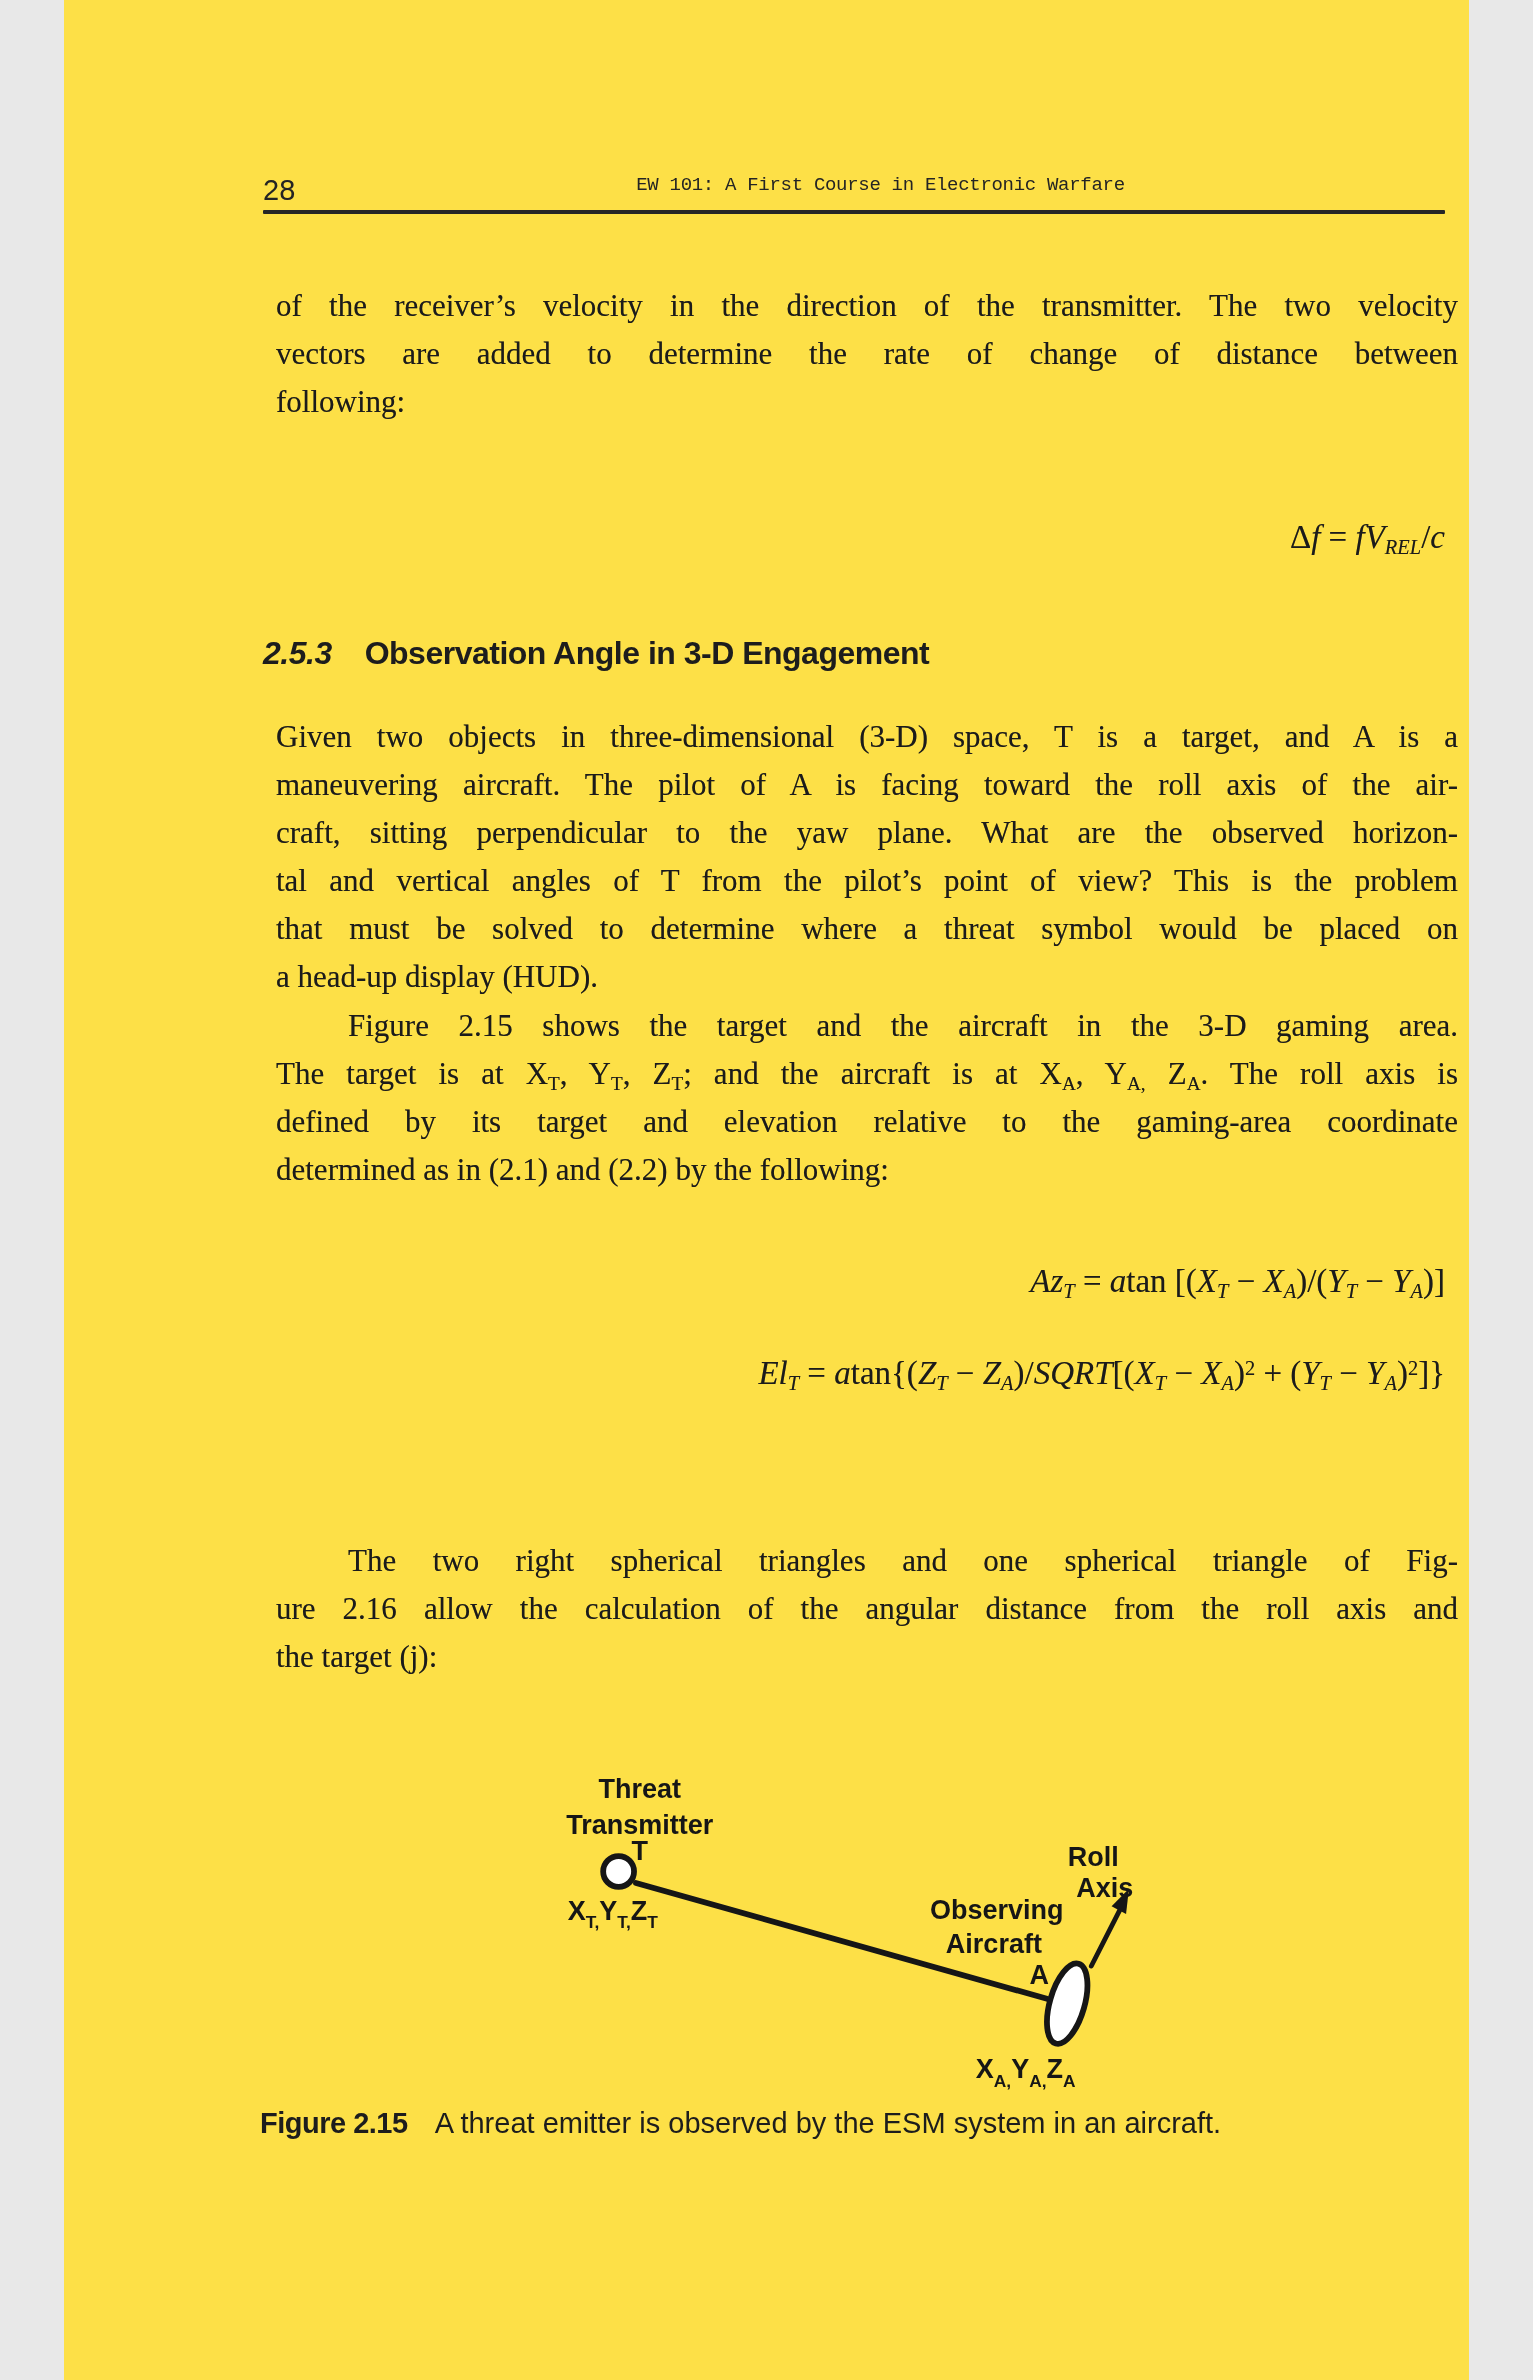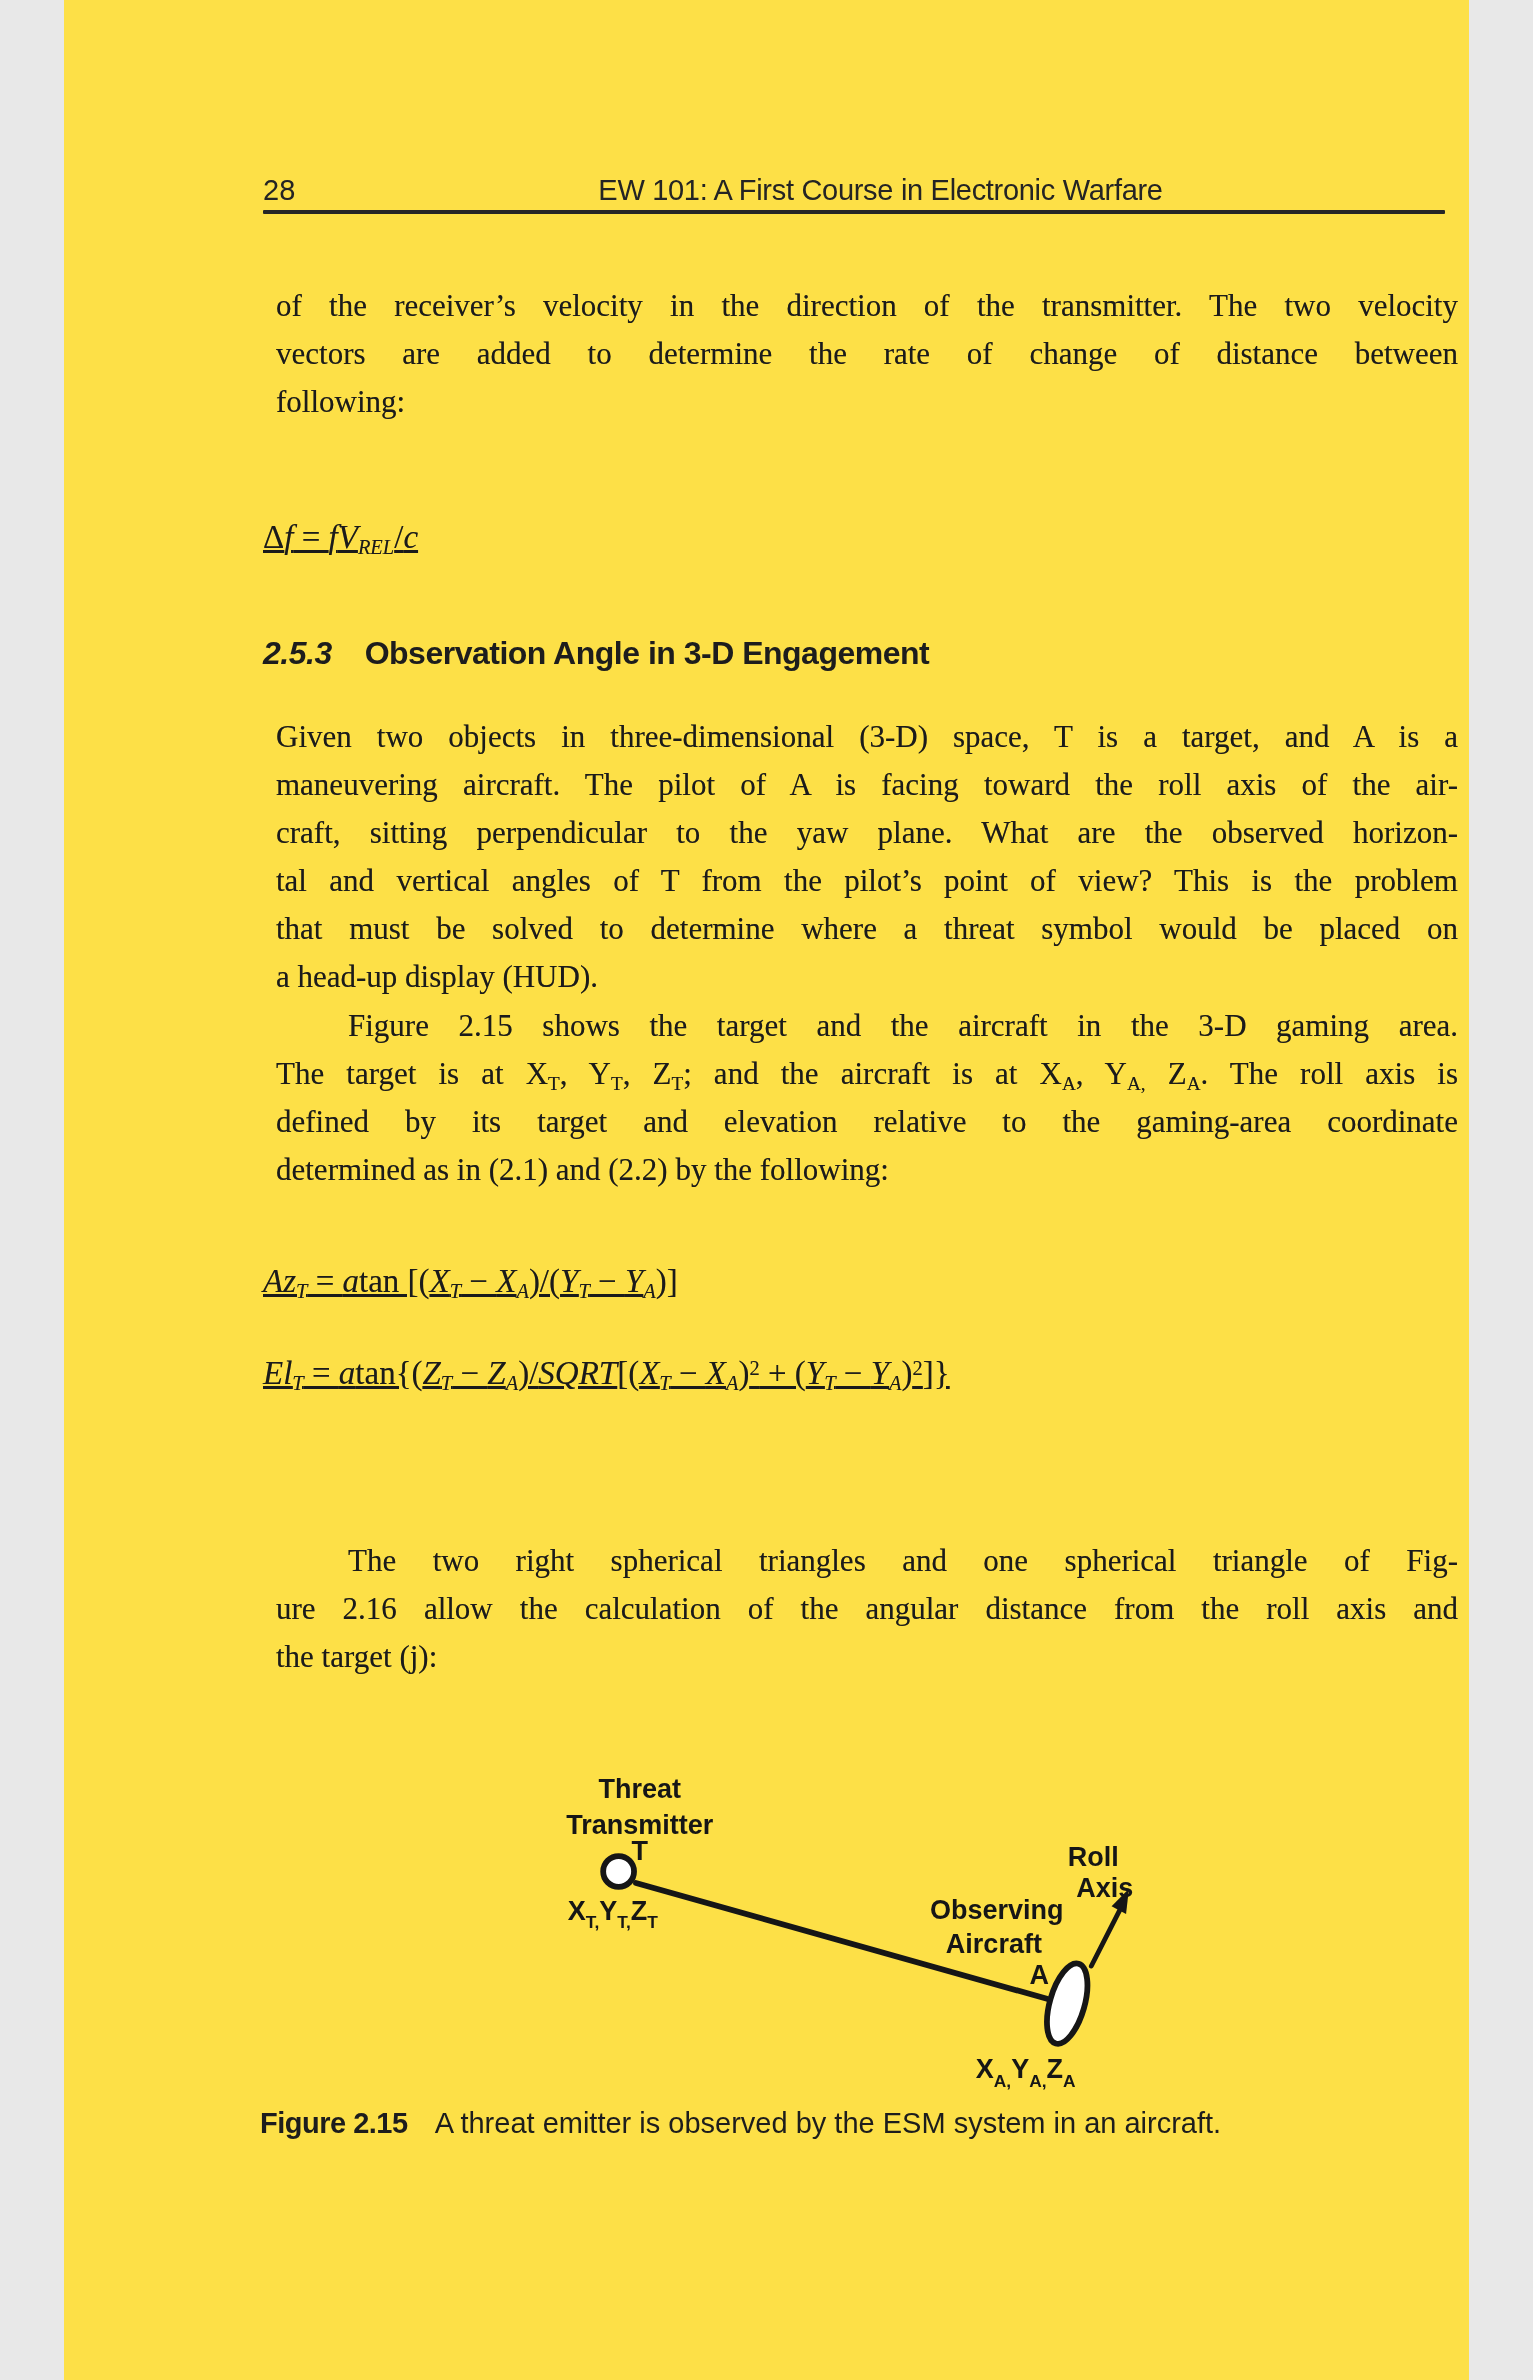--- a/index.html
+++ b/index.html
@@ -9,21 +9,21 @@
     font-family:"Liberation Serif", serif;color:#1b1b1b;
   }
   
   .pagenum{
     position:absolute;left:199px;top:174px;width:116px;
     font-family:"Liberation Sans", sans-serif;font-size:29px;color:#242424;
   }
   .runhead{
     position:absolute;left:199px;top:174px;width:1182px;
     padding-left:53px;box-sizing:border-box;text-align:center;
-    font-family:Liberation Sans, sans-serif;font-size:29px;color:#242424;
+    font-family:Liberation Mono, monospace;font-size:19px;color:#242424;
     letter-spacing:-0.3px;
   }
   .hrule{
     position:absolute;left:199px;top:210px;width:1182px;height:3.9px;
     background:#262626;border-radius:1px;
   }
   
   .para{position:absolute;left:212px;width:1182px;font-size:31px;line-height:48px;
         text-shadow:0 0 0.5px rgba(20,20,20,0.45);font-family:Liberation Serif, serif;}
   .para .bline{height:48px;overflow:visible;}
@@ -39,22 +39,22 @@
   .it{font-style:italic;}
   
   .sechead{
     position:absolute;left:199px;top:635px;width:1182px;
     font-family:"Liberation Sans", sans-serif;font-weight:bold;font-size:32px;
     color:#1d1d1d;letter-spacing:-0.5px;
   }
   .sechead .num{margin-right:33px;font-style:italic;}
   
   .eq{
-    position:absolute;left:199px;width:1182px;text-align:left;
-    font-size:33px;color:#1b1b1b;text-shadow:0 0 0.5px rgba(20,20,20,0.4);text-decoration:underline;
+    position:absolute;left:199px;width:1182px;text-align:right;
+    font-size:33px;color:#1b1b1b;text-shadow:0 0 0.5px rgba(20,20,20,0.4);
   }
   #eq-doppler{top:519px;}
   #eq-az{top:1263px;}
   #eq-el{top:1355px;}
   
   .figsvg{position:absolute;left:199px;top:1775px;}
   .figsvg text{
     font-family:"Liberation Sans", sans-serif;font-weight:bold;fill:#161616;
   }
   .caption{

